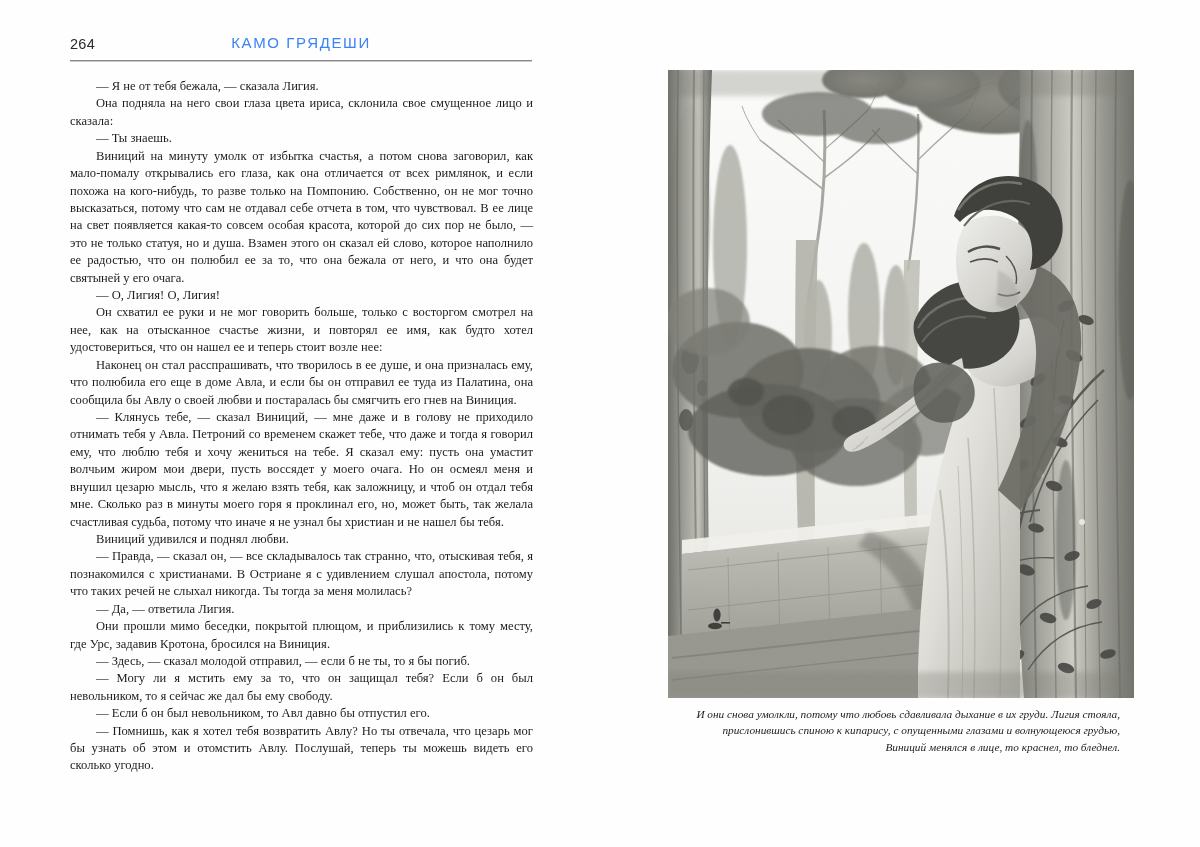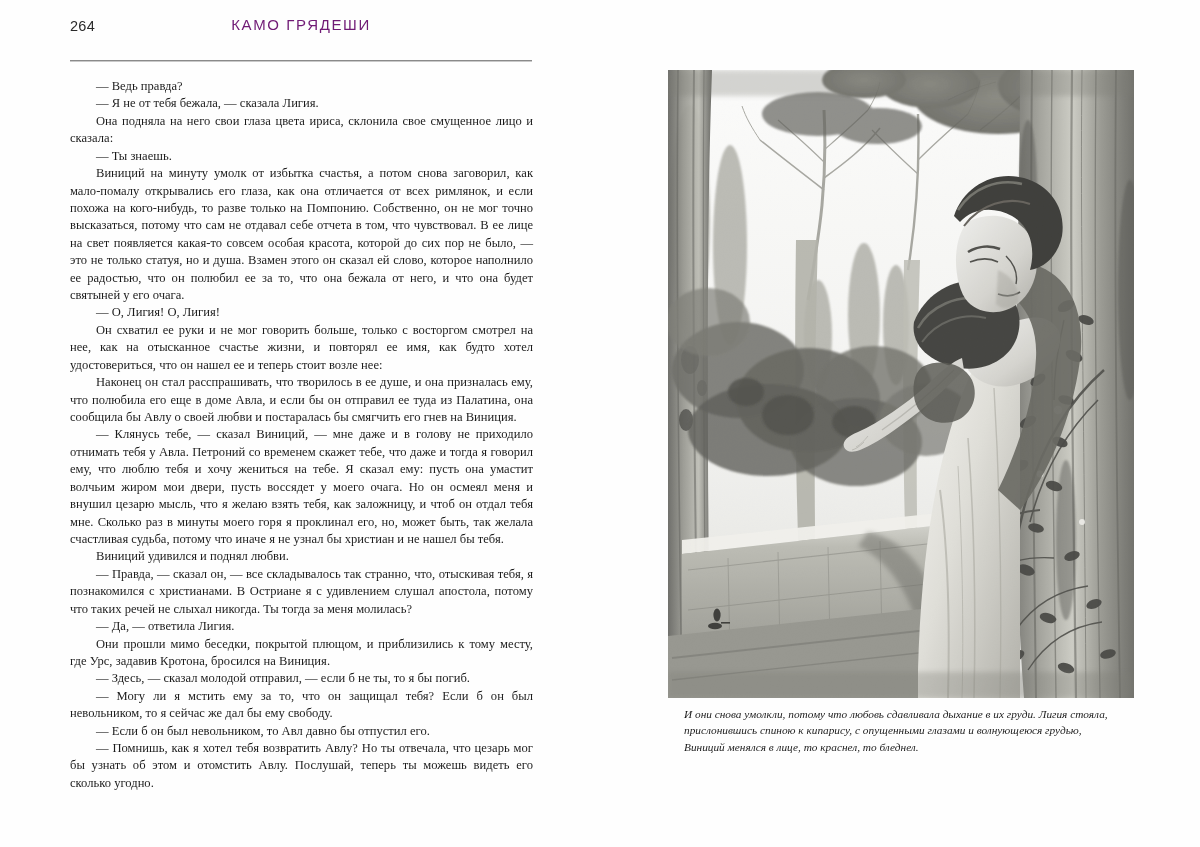--- a/index.html
+++ b/index.html
@@ -21,42 +21,42 @@
   
   .left-page {
     position: absolute;
     left: 0; top: 0;
     width: 600px; height: 847px;
   }
 
   .running-head {
     position: absolute;
     left: 70px;
-    top: 16px;
+    top: 34px;
     width: 462px;
     height: 26px;
   }
   .folio {
     position: absolute;
     left: 0;
     top: 2px;
     font-size: 14.5px;
     letter-spacing: 0.3px;
     color: #2a2a2a;
     font-family: "Liberation Sans", "DejaVu Sans", sans-serif;
   }
   .head-title {
     position: absolute;
     left: 0;
     top: 0;
     width: 462px;
     text-align: center;
     font-size: 15px;
     letter-spacing: 1.6px;
-    color: #701a75;
+    color: #3b82f6;
     font-family: "Liberation Sans", "DejaVu Sans", sans-serif;
   }
   .head-rule {
     position: absolute;
     left: 70px;
     top: 60px;
     width: 462px;
     height: 2px;
     background: linear-gradient(to bottom, #8a8a8a 0, #8a8a8a 1px, #c9c9c9 1px, #c9c9c9 2px);
   }
@@ -97,41 +97,40 @@
   .plate-svg { display: block; width: 100%; height: 100%; }
 
   .plate-caption {
     position: absolute;
     left: 84px;
     top: 706px;
     width: 436px;
     font-size: 11.3px;
     line-height: 16.4px;
     font-style: italic;
-    text-align: left;
+    text-align: right;
     color: #1c1c1c;
     font-family: "Liberation Serif", "DejaVu Serif", serif;
   }
   .plate-caption p { margin: 0; }
 </style>
 </head>
 <body>
 
 <div class="page">
 
   <div class="left-page">
 
     <div class="running-head">
       <span class="folio">264</span>
       <span class="head-title">КАМО  ГРЯДЕШИ</span>
     </div>
     <div class="head-rule"></div>
 
     <div class="body-text">
-      <p>— Ведь правда?</p>
       <p>— Я не от тебя бежала, — сказала Лигия.</p>
       <p>Она подняла на него свои глаза цвета ириса, склонила свое смущенное лицо и сказала:</p>
       <p>— Ты знаешь.</p>
       <p>Виниций на минуту умолк от избытка счастья, а потом снова заговорил, как мало-помалу открывались его глаза, как она отличается от всех римлянок, и если похожа на кого-нибудь, то разве только на Помпонию. Собственно, он не мог точно высказаться, потому что сам не отдавал себе отчета в том, что чувствовал. В ее лице на свет появляется какая-то совсем особая красота, которой до сих пор не было, — это не только статуя, но и душа. Взамен этого он сказал ей слово, которое наполнило ее радостью, что он полюбил ее за то, что она бежала от него, и что она будет святыней у его очага.</p>
       <p>— О, Лигия! О, Лигия!</p>
       <p>Он схватил ее руки и не мог говорить больше, только с восторгом смотрел на нее, как на отысканное счастье жизни, и повторял ее имя, как будто хотел удостовериться, что он нашел ее и теперь стоит возле нее:</p>
       <p>Наконец он стал расспрашивать, что творилось в ее душе, и она призналась ему, что полюбила его еще в доме Авла, и если бы он отправил ее туда из Палатина, она сообщила бы Авлу о своей любви и постаралась бы смягчить его гнев на Виниция.</p>
       <p>— Клянусь тебе, — сказал Виниций, — мне даже и в голову не приходило отнимать тебя у Авла. Петроний со временем скажет тебе, что даже и тогда я говорил ему, что люблю тебя и хочу жениться на тебе. Я сказал ему: пусть она умастит волчьим жиром мои двери, пусть воссядет у моего очага. Но он осмеял меня и внушил цезарю мысль, что я желаю взять тебя, как заложницу, и чтоб он отдал тебя мне. Сколько раз в минуты моего горя я проклинал его, но, может быть, так желала счастливая судьба, потому что иначе я не узнал бы христиан и не нашел бы тебя.</p>
       <p>Виниций удивился и поднял любви.</p>
       <p>— Правда, — сказал он, — все складывалось так странно, что, отыскивая тебя, я познакомился с христианами. В Остриане я с удивлением слушал апостола, потому что таких речей не слыхал никогда. Ты тогда за меня молилась?</p>

